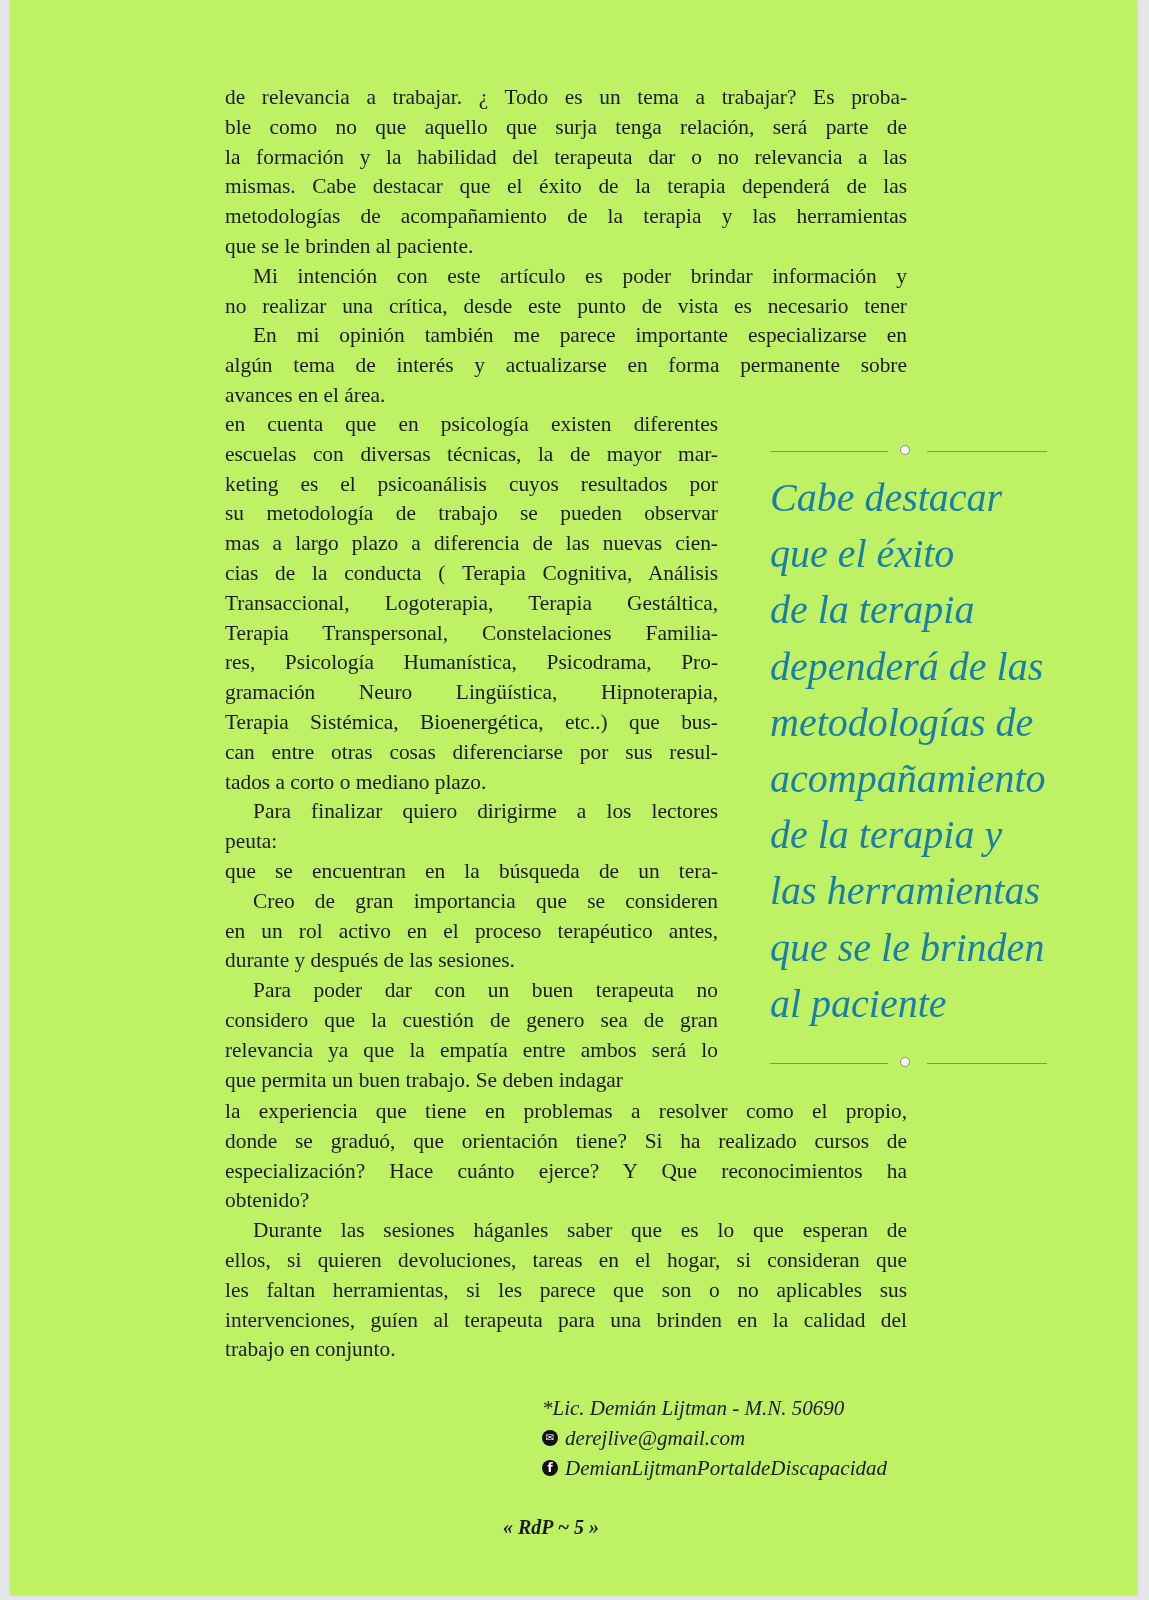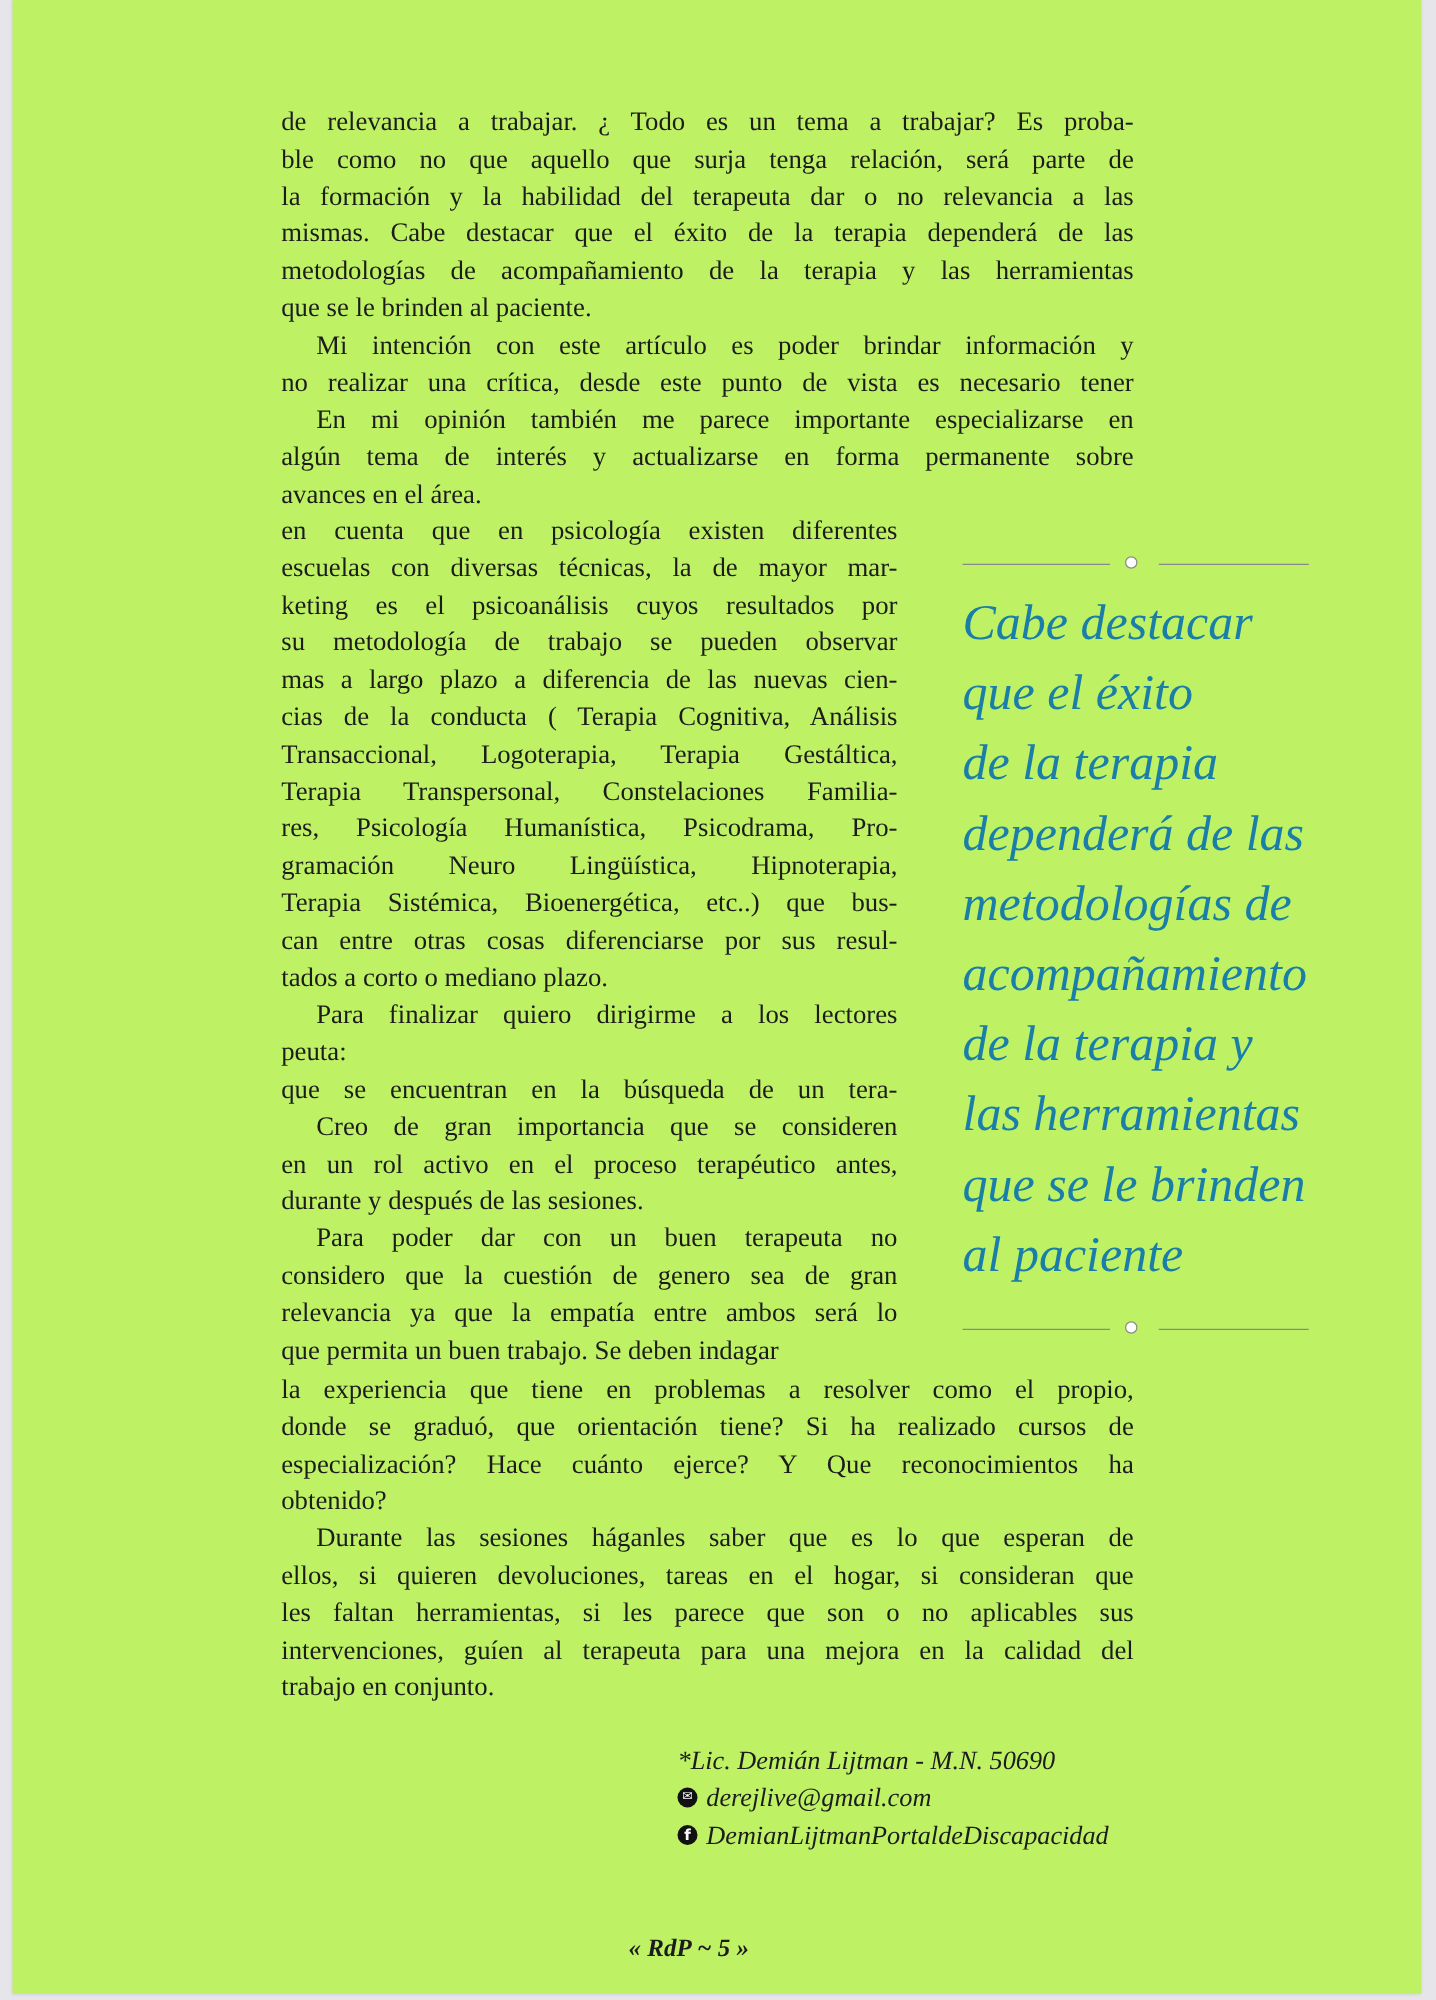--- a/index.html
+++ b/index.html
@@ -151,21 +151,21 @@
     }
     .sig-icon.mail {
       font-size: 10px;
       line-height: 15px;
     }
 
     .page-number {
       position: absolute;
       left: 0;
       width: 1082px;
-      top: 1548px;
+      top: 1516px;
       text-align: center;
       font-style: italic;
       font-weight: bold;
       font-size: 20px;
       color: #1c1c1c;
     }
   </style>
 </head>
 <body>
 
@@ -229,21 +229,21 @@
     <p class="para noindent" id="p6c">
         <span class="line">la experiencia que tiene en problemas a resolver como el propio,</span>
         <span class="line">donde se graduó, que orientación tiene? Si ha realizado cursos de</span>
         <span class="line">especialización? Hace cuánto ejerce? Y Que reconocimientos ha</span>
         <span class="line last">obtenido?</span>
       </p>
     <p class="para noindent" id="p7">
         <span class="line indent-first">Durante las sesiones háganles saber que es lo que esperan de</span>
         <span class="line">ellos, si quieren devoluciones, tareas en el hogar, si consideran que</span>
         <span class="line">les faltan herramientas, si les parece que son o no aplicables sus</span>
-        <span class="line">intervenciones, guíen al terapeuta para una mejora en la calidad del</span>
+        <span class="line">intervenciones, guíen al terapeuta para una brinden en la calidad del</span>
         <span class="line last">trabajo en conjunto.</span>
       </p>
   </div>
 
   <div class="pullquote">
     <div class="pq-rule">
       <div class="ln-left"></div>
       <div class="circle"></div>
       <div class="ln-right"></div>
     </div>

